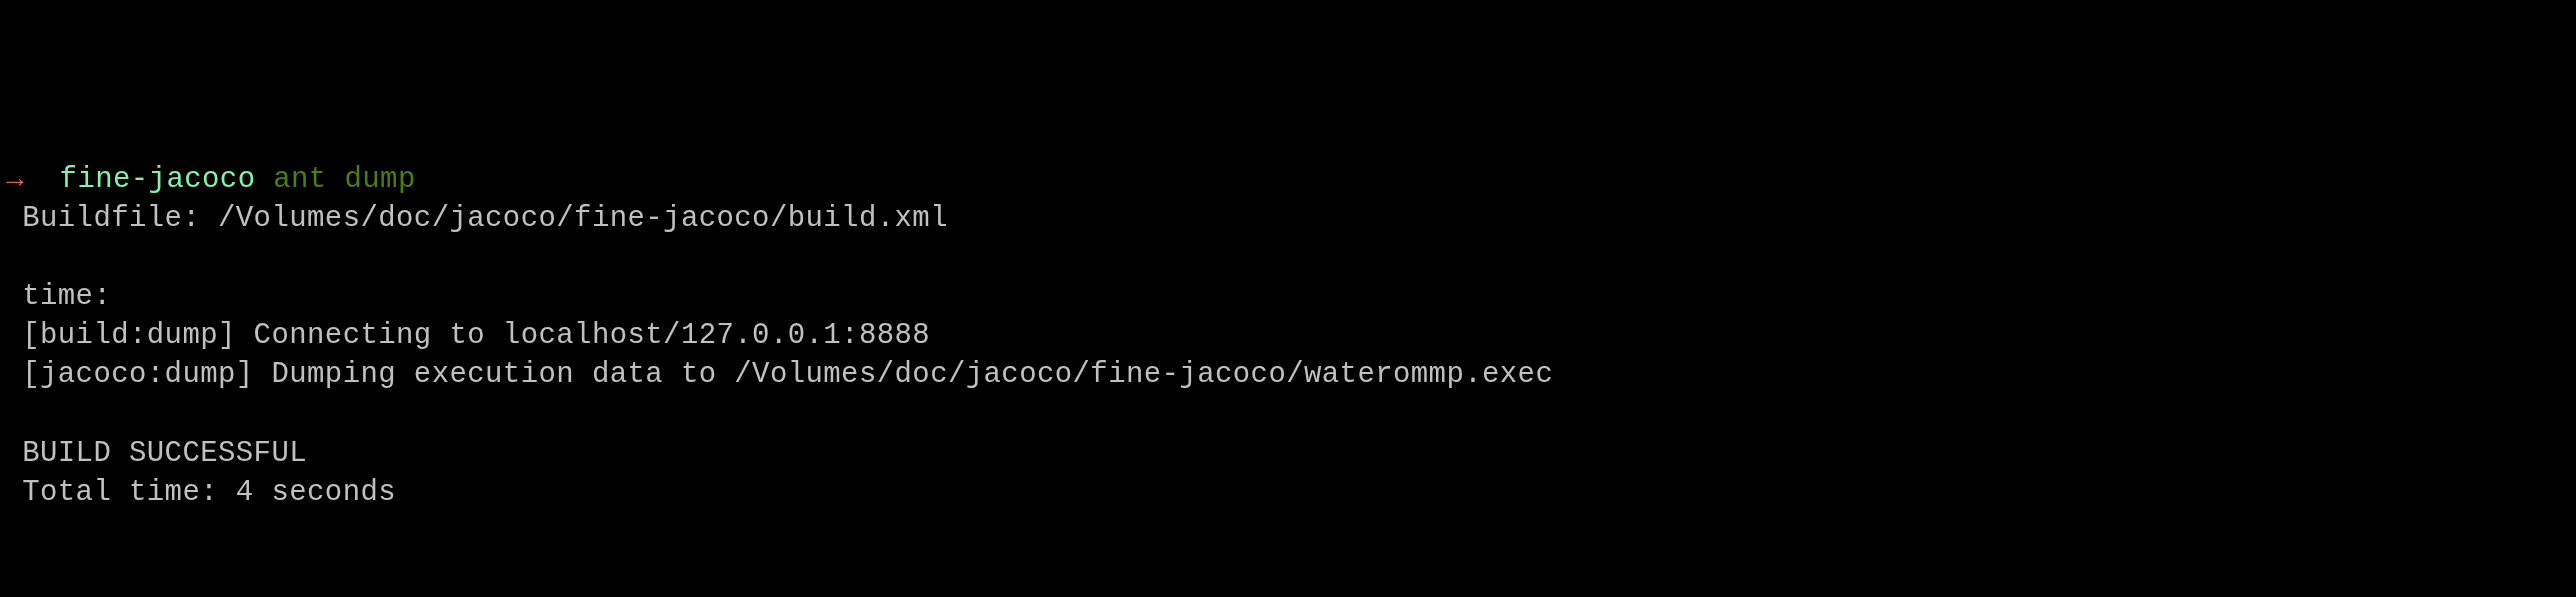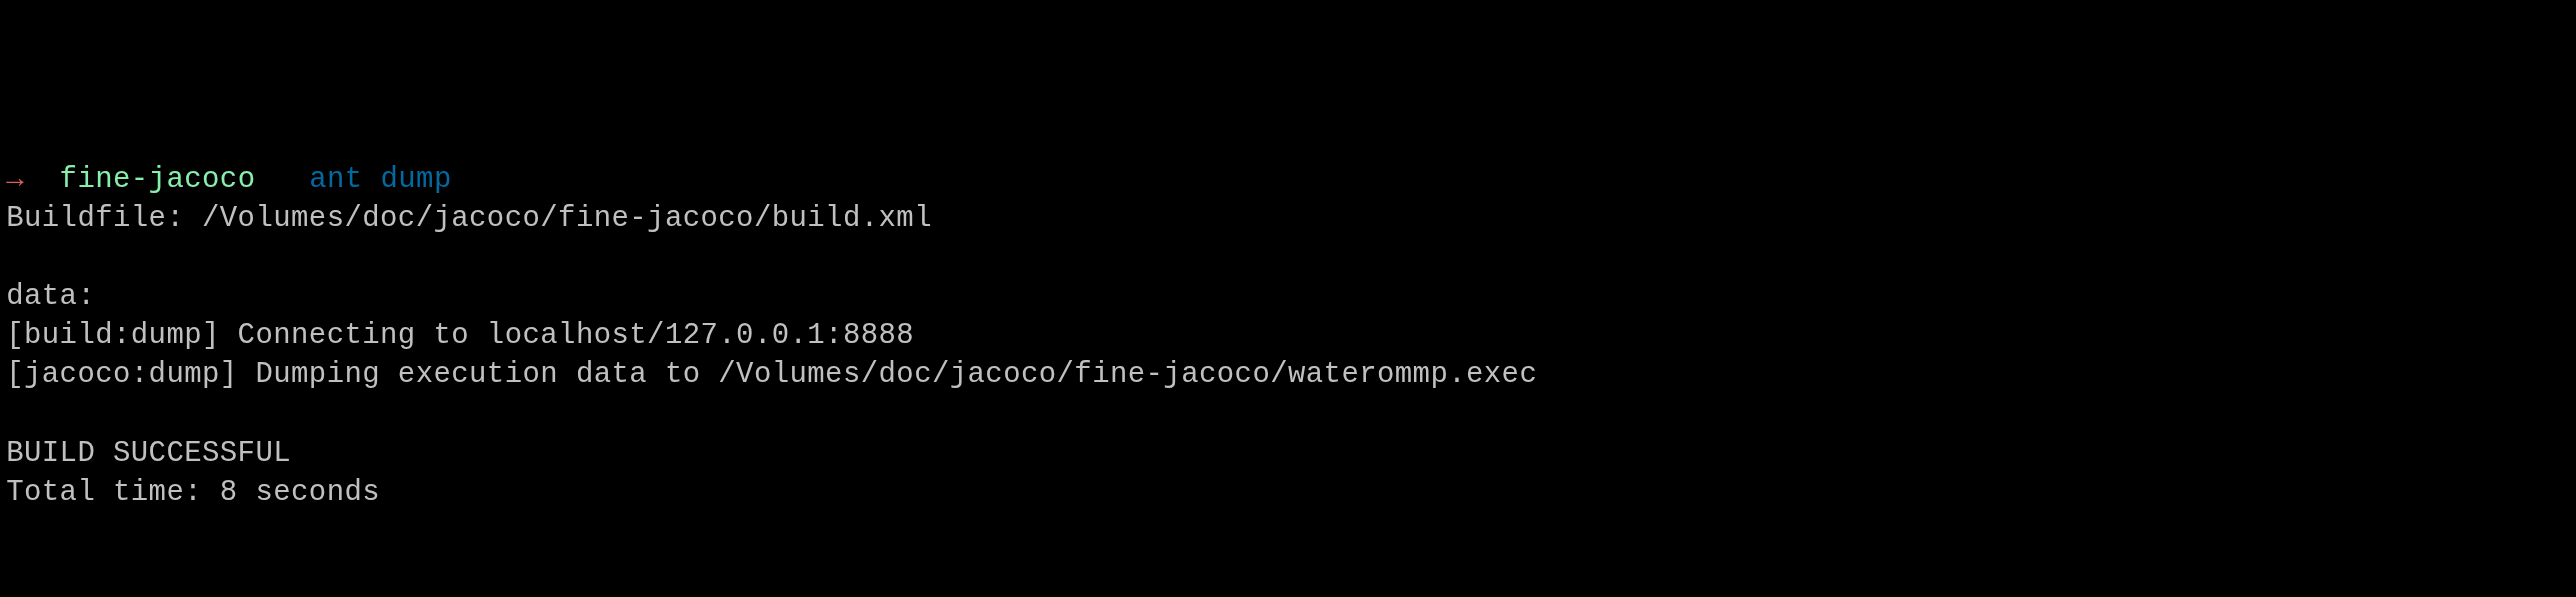--- a/index.html
+++ b/index.html
@@ -17,37 +17,37 @@
       white-space: pre;
       letter-spacing: 0.4px;
     }
     .prompt-arrow {
       color: #e05a5a;
     }
     .prompt-dir {
       color: #86efac;
     }
     .prompt-cmd {
-      color: #0369a1;
-      margin-left: 36px;
+      color: #4d7c0f;
     }
     .output-line {
       color: #c0c0c0;
+      margin-left: 16px;
     }
   </style>
 </head>
 <body>
 
 
 
 <div><span><span class="prompt-arrow">→</span>  <span class="prompt-dir">fine-jacoco</span> <span class="prompt-cmd">ant dump</span></span>
 <span class="output-line">Buildfile: /Volumes/doc/jacoco/fine-jacoco/build.xml</span>
 
-<span class="output-line">data:</span>
+<span class="output-line">time:</span>
 <span class="output-line">[build:dump] Connecting to localhost/127.0.0.1:8888</span>
 <span class="output-line">[jacoco:dump] Dumping execution data to /Volumes/doc/jacoco/fine-jacoco/waterommp.exec</span>
 
 <span class="output-line">BUILD SUCCESSFUL</span>
-<span class="output-line">Total time: 8 seconds</span></div>
+<span class="output-line">Total time: 4 seconds</span></div>
 
 
 
 
 
 </body></html>

